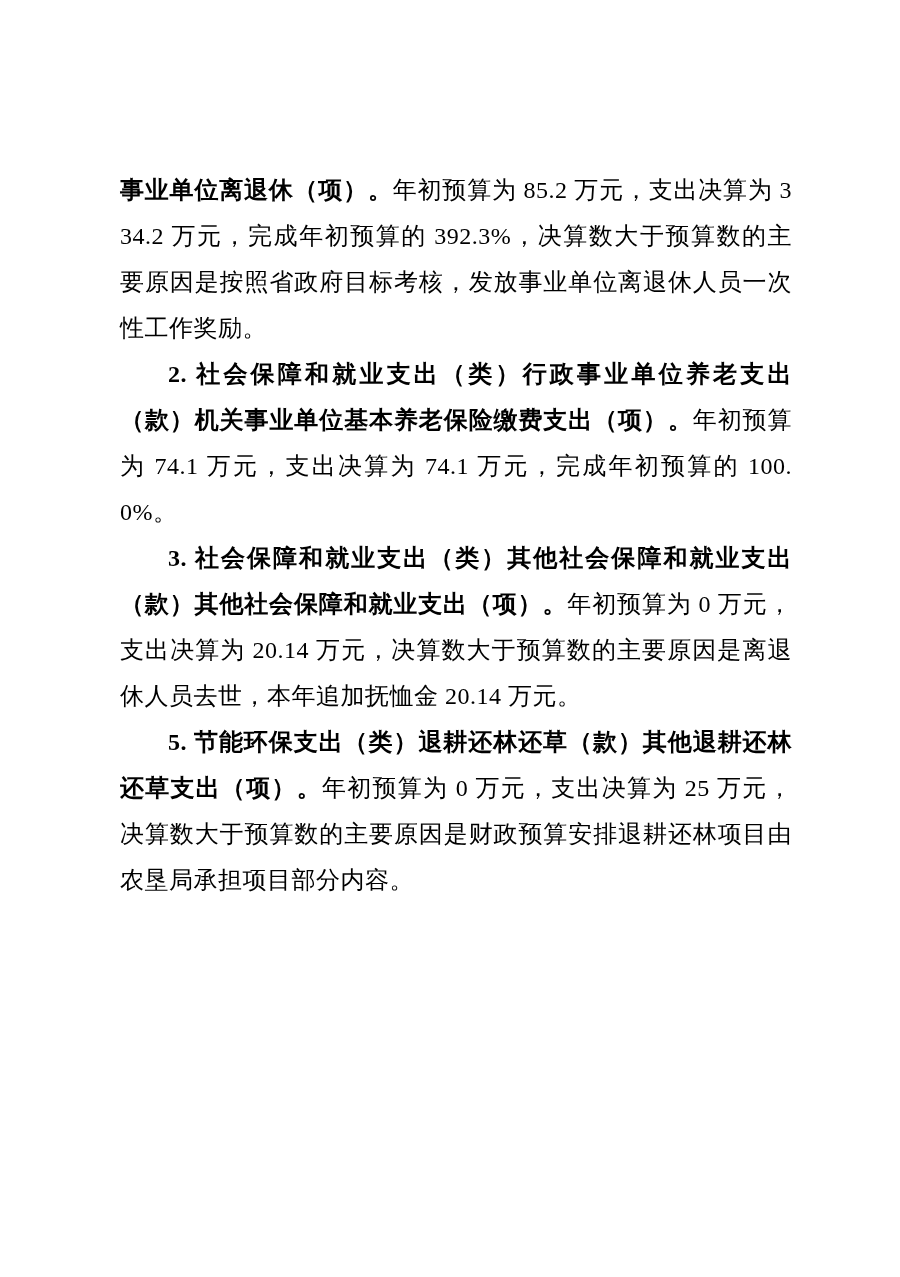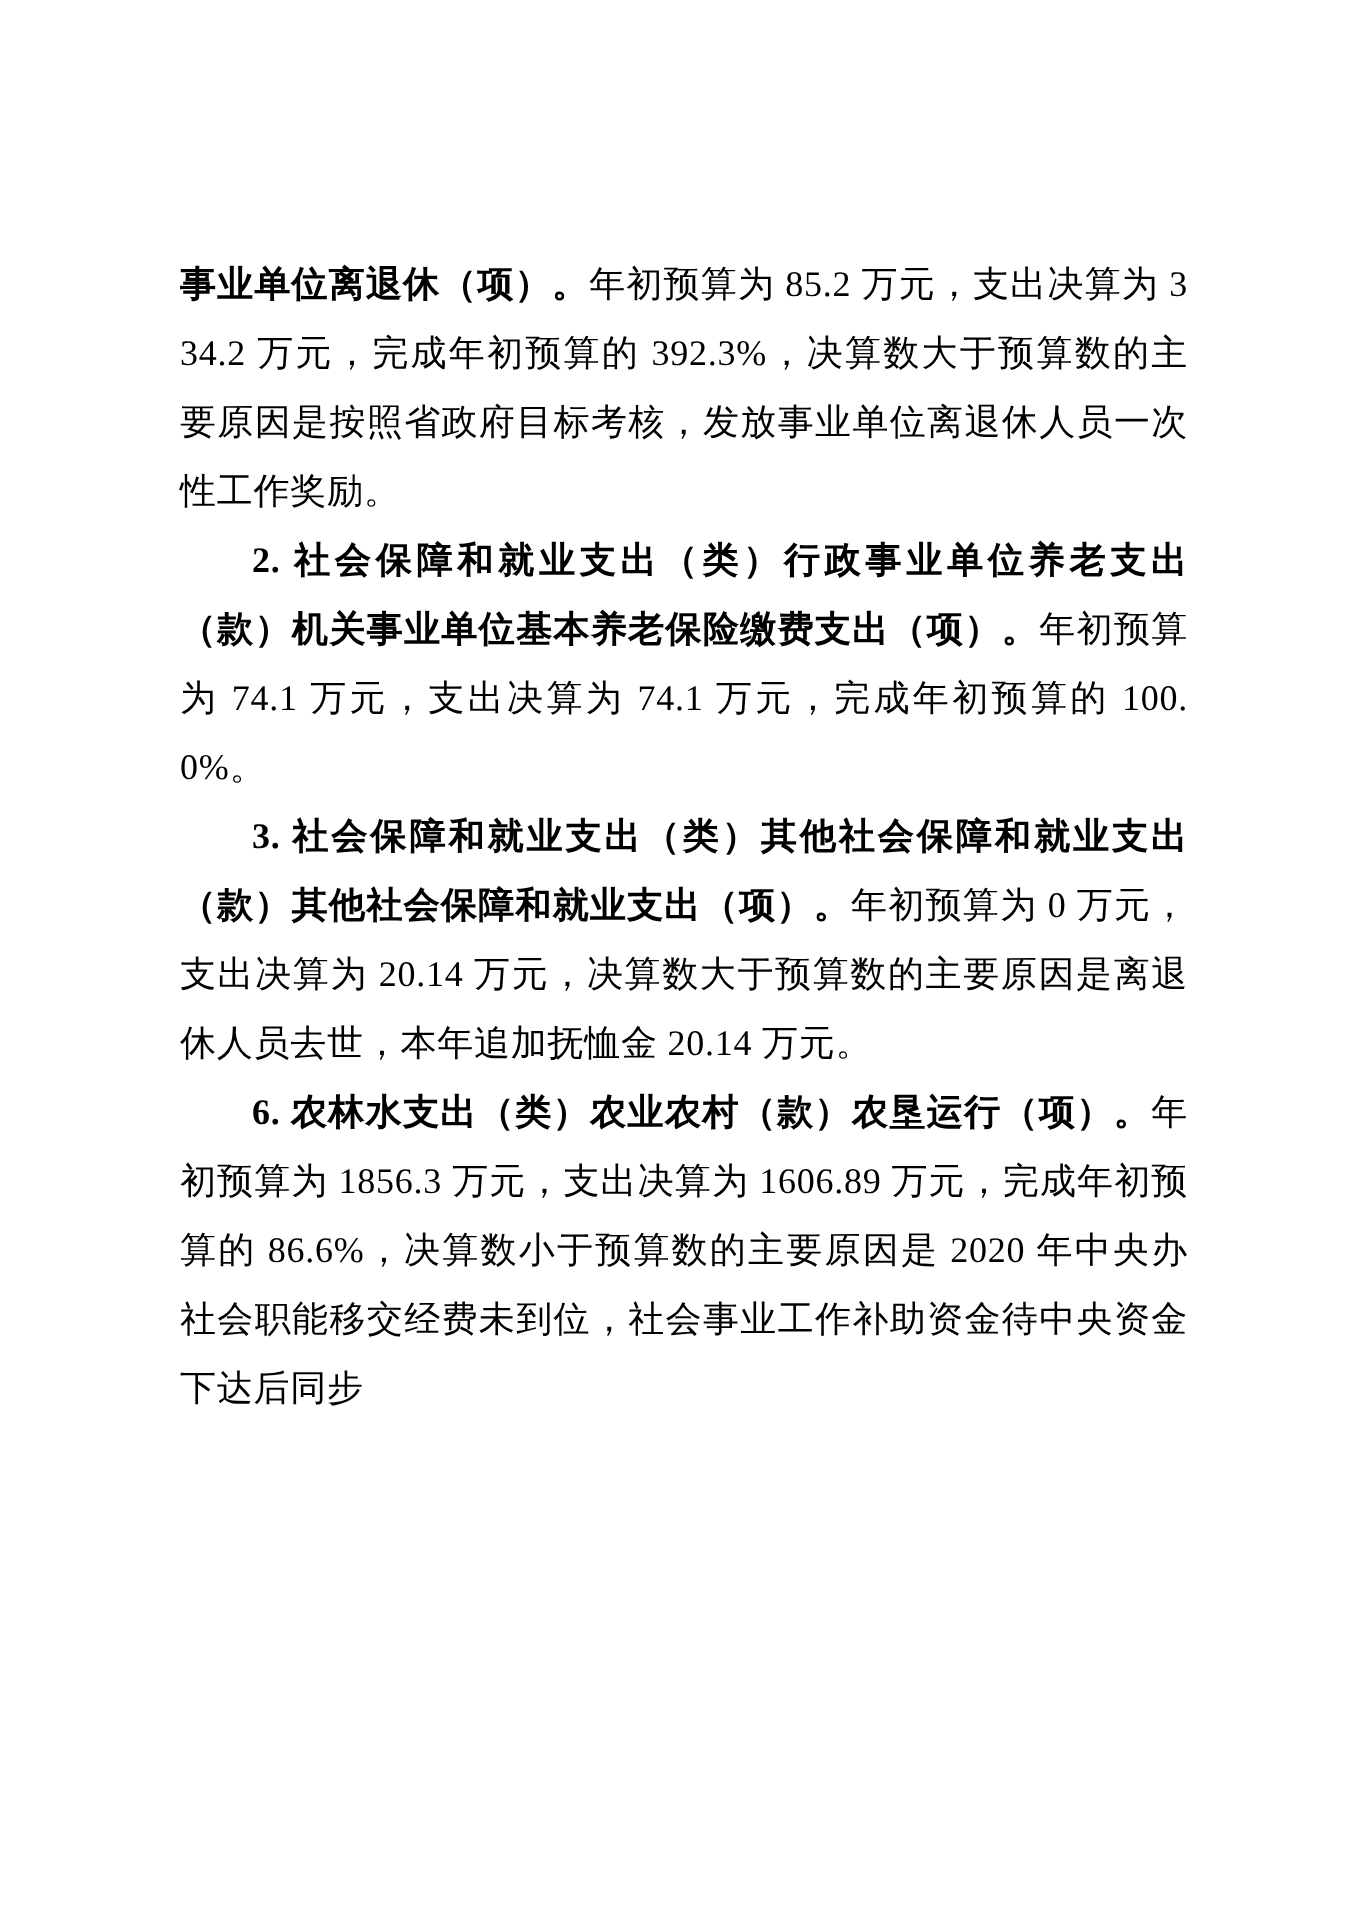--- a/index.html
+++ b/index.html
@@ -56,19 +56,19 @@
 <div class="page">
   <div class="content">
 
     <p class="para"><span class="lead">事业单位离退休（项）。</span><span class="body-text">年初预算为 85.2 万元，支出决算为 334.2 万元，完成年初预算的 392.3%，决算数大于预算数的主要原因是按照省政府目标考核，发放事业单位离退休人员一次性工作奖励。</span></p>
 
     <p class="para indented"><span class="lead">2. 社会保障和就业支出（类）行政事业单位养老支出（款）机关事业单位基本养老保险缴费支出（项）。</span><span class="body-text">年初预算为 74.1 万元，支出决算为 74.1 万元，完成年初预算的 100.0%。</span></p>
 
     <p class="para indented"><span class="lead">3. 社会保障和就业支出（类）其他社会保障和就业支出（款）其他社会保障和就业支出（项）。</span><span class="body-text">年初预算为 0 万元，支出决算为 20.14 万元，决算数大于预算数的主要原因是离退休人员去世，本年追加抚恤金 20.14 万元。</span></p>
 
 
+    <p class="para indented"><span class="lead">5. 节能环保支出（类）退耕还林还草（款）其他退耕还林还草支出（项）。</span><span class="body-text">年初预算为 0 万元，支出决算为 25 万元，决算数大于预算数的主要原因是财政预算安排退耕还林项目由农垦局承担项目部分内容。</span></p>
 
-    <p class="para indented"><span class="lead">6. 农林水支出（类）农业农村（款）农垦运行（项）。</span><span class="body-text">年初预算为 1856.3 万元，支出决算为 1606.89 万元，完成年初预算的 86.6%，决算数小于预算数的主要原因是 2020 年中央办社会职能移交经费未到位，社会事业工作补助资金待中央资金下达后同步</span></p>
 
   </div>
 
   <div class="page-number">-17-</div>
 </div>
 
 </body></html>

